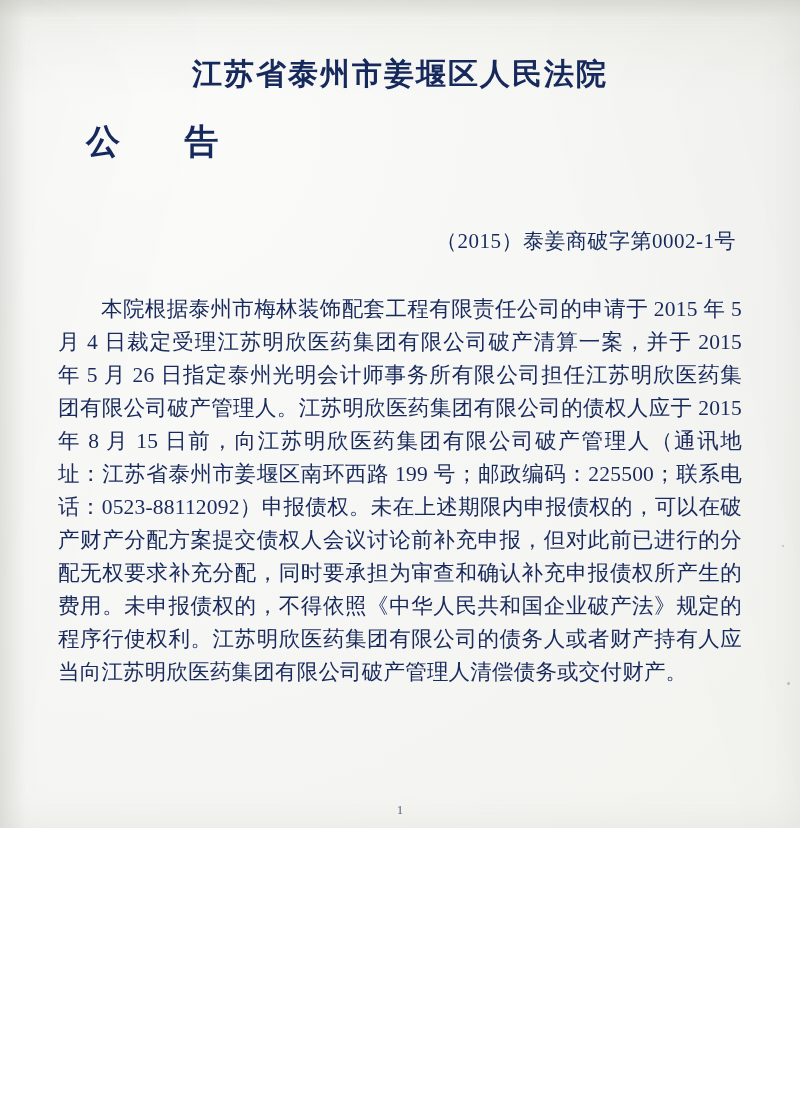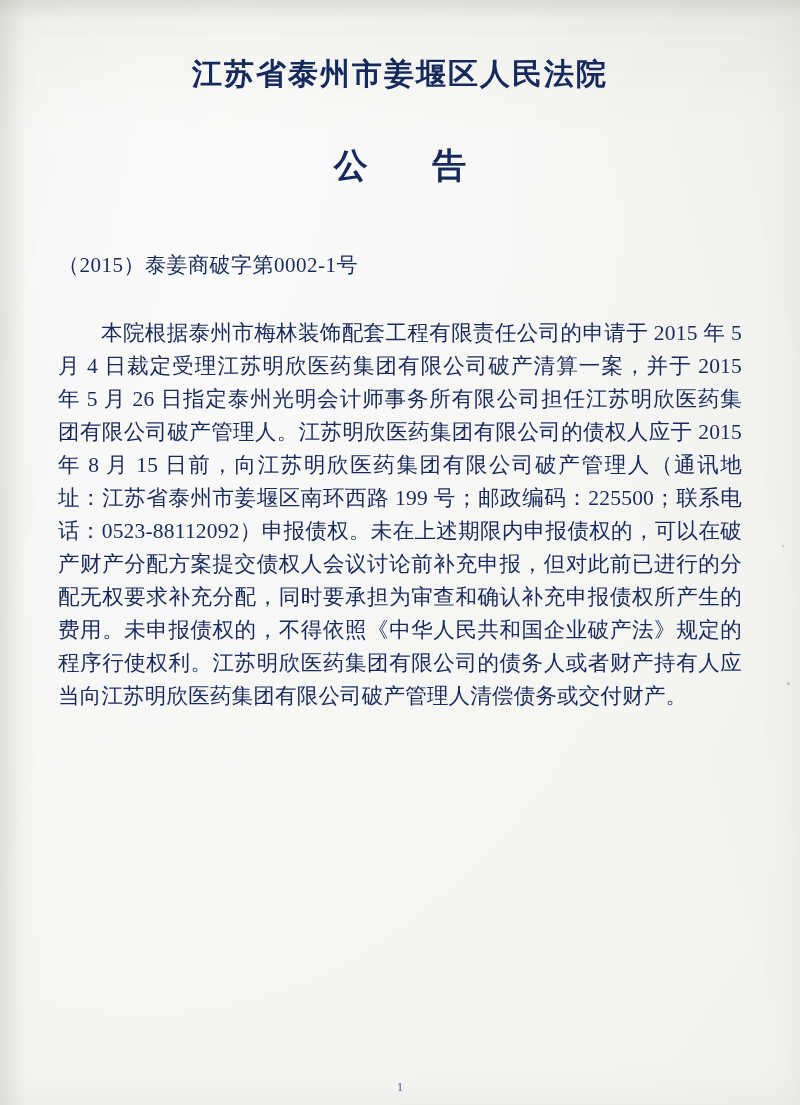--- a/index.html
+++ b/index.html
@@ -10,21 +10,21 @@
     width: 800px;
     height: 1105px;
     background: #ffffff;
     font-family: "Liberation Serif", "DejaVu Serif", serif;
     color: #1a2c5a;
     overflow: hidden;
   }
   .page {
     position: relative;
     width: 800px;
-    height: 1105px;
+    height: 828px;
     background:
       radial-gradient(ellipse at 18% 12%, #fbfbfa 0%, #f7f7f5 40%, #f2f2ef 100%);
     box-sizing: border-box;
     padding: 0;
   }
   
   .page::before {
     content: "";
     position: absolute;
     inset: 0;
@@ -50,30 +50,29 @@
   .court-title {
     text-align: center;
     font-size: 30px;
     font-weight: bold;
     letter-spacing: 2px;
     color: #16295c;
     margin-top: 24px;
     font-family: "Liberation Serif", "DejaVu Serif", serif;
   }
   .doc-type {
-    text-align: center;
     font-size: 34px;
     font-weight: bold;
     letter-spacing: 28px;
     text-indent: 28px;
     color: #16295c;
-    margin-top: 48px;
+    margin-top: 24px;
   }
   .case-number {
-    text-align: left;
+    text-align: right;
     font-size: 21px;
     margin-top: 62px;
     padding-right: 6px;
     color: #16295c;
     letter-spacing: 0.5px;
   }
   .body-text {
     margin-top: 38px;
     font-size: 21.5px;
     line-height: 33px;

